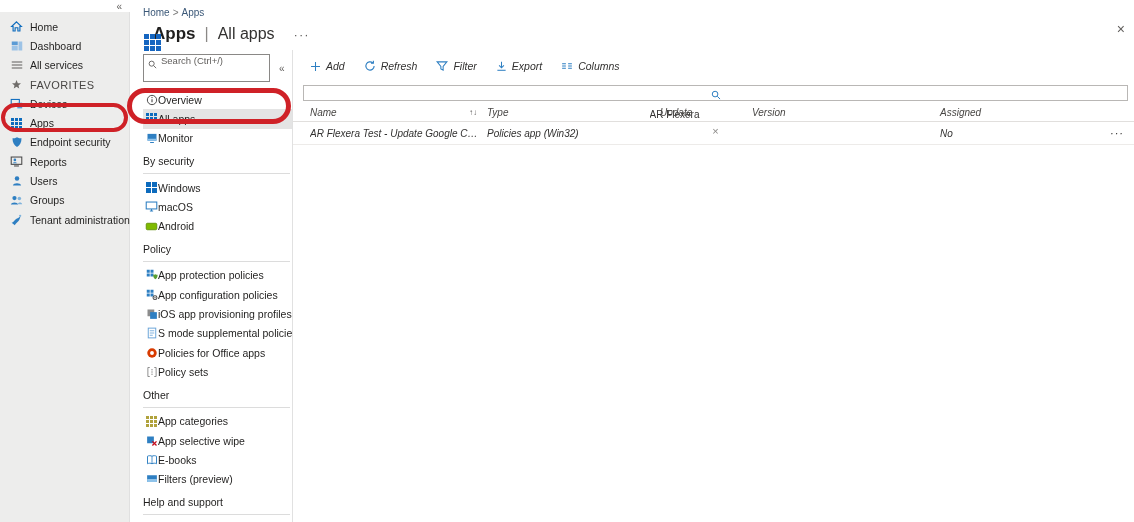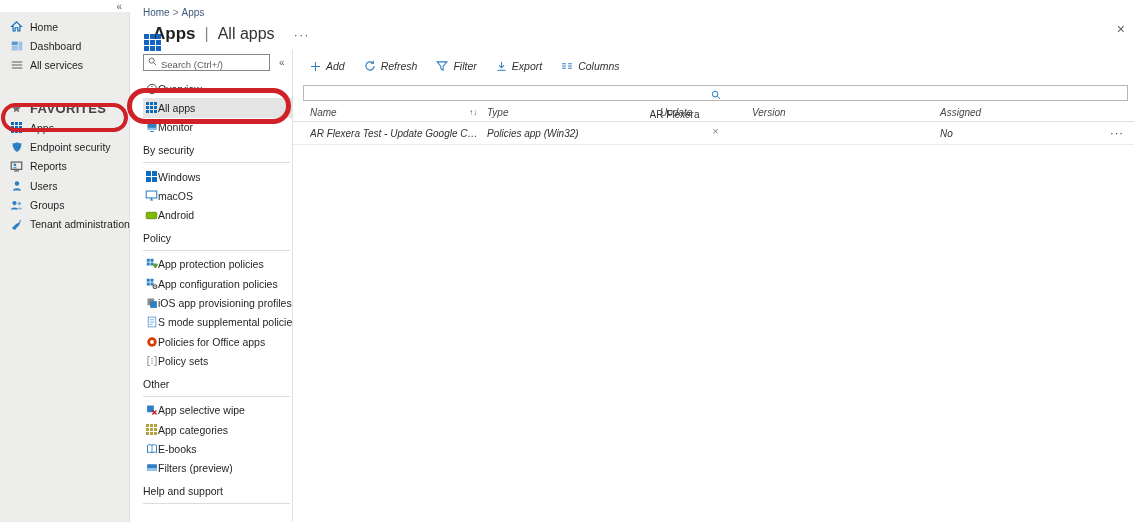--- a/index.html
+++ b/index.html
@@ -5,21 +5,21 @@
   * { margin:0; padding:0; box-sizing:border-box; }
   html,body { background:#fff; }
   body { font-family:"Liberation Sans", sans-serif; color:#252423; }
   #root { position:relative; width:1134px; height:522px; background:#fff; overflow:hidden; }
 
   
   .sidebar { position:absolute; left:0; top:0; width:130px; height:522px; background:#fff; }
   .sidebar-top { height:12px; display:flex; justify-content:flex-end; align-items:center; padding-right:8px; color:#605e5c; font-size:10px; }
   .sidebar-body { background:#ededec; height:510px; padding-top:5px; border-right:1px solid #e0e0e0; }
   .nav-item { display:flex; align-items:center; gap:7px; height:19.3px; padding-left:10px; font-size:10.5px; color:#201f1e; cursor:pointer; white-space:nowrap; }
-  .nav-item.fav { font-size:13px; letter-spacing:.4px; color:#484644; font-weight:bold;margin-top:24px; }
+  .nav-item.fav { font-size:11px; letter-spacing:.4px; color:#484644; font-weight:normal; }
   .ni { width:13px; height:13px; flex:0 0 13px; display:flex; align-items:center; justify-content:center; }
   .ni svg { display:block; }
 
   
   .gi { position:relative; width:11px; height:11px; color:#0d6bbd; }
   .gi::before { content:""; position:absolute; left:0; top:0; width:3px; height:3px; background:currentColor;
     box-shadow:4px 0 0 currentColor,8px 0 0 currentColor,0 4px 0 currentColor,4px 4px 0 currentColor,8px 4px 0 currentColor,0 8px 0 currentColor,4px 8px 0 currentColor,8px 8px 0 currentColor; }
   .gi.olive { color:#b0a23c; }
   .gi-lg { position:relative; width:17px; height:17px; color:#1565c0; }
   .gi-lg::before { content:""; position:absolute; left:0; top:0; width:5px; height:5px; background:currentColor;
@@ -38,21 +38,21 @@
   .titlebar .t-sep { font-size:16px; color:#8a8886; }
   .titlebar .t-sub { font-size:16px; color:#323130; }
   .titlebar .t-more { font-size:13px; color:#605e5c; margin-left:10px; letter-spacing:1px; cursor:pointer; }
   .close-x { position:absolute; top:18px; right:9px; font-size:14px; color:#605e5c; cursor:pointer; line-height:1; }
 
   .panes { flex:1; display:flex; min-height:0; }
 
   
   .blade { width:163px; flex:0 0 163px; border-right:1px solid #e1e1e1; padding:4px 0 0 13px; overflow:hidden; }
   .blade-search-row { display:flex; align-items:center; gap:9px; margin-bottom:8px; }
-  .blade-search { display:flex; align-items:flex-end; gap:4px; width:127px; height:17px; border:1px solid #8a8886; background:#fff; padding:0 4px; }
+  .blade-search { display:flex; align-items:flex-start; gap:4px; width:127px; height:28px; border:1px solid #8a8886; background:#fff; padding:0 4px; }
   .blade-search input { border:none; outline:none; width:100%; font-size:9.5px; color:#323130; font-family:"Liberation Sans",sans-serif; background:transparent; }
   .blade-search input::placeholder { color:#605e5c; }
   .blade-collapse { font-size:10px; color:#605e5c; cursor:pointer; }
   .b-item { display:flex; align-items:center; height:19.3px; padding-left:2px; font-size:10.5px; color:#201f1e; cursor:pointer; white-space:nowrap; }
   .b-item.sel { background:#e4e4e4; }
   .b-sect { margin-top:7px; margin-bottom:2px; }
   .b-sect .st { font-size:10.5px; color:#201f1e; height:16px; }
   .b-sect .rule { border-bottom:1px solid #dcdcdc; width:147px; margin-top:2px; margin-bottom:4px; }
 
   
@@ -116,20 +116,29 @@
       <div class="nav-item fav">
         <span class="ni">
             <svg width="11" height="11" viewBox="0 0 16 16">
               <path d="M8 1.5 9.9 6l4.6.3-3.6 3 1.1 4.5L8 11.3 4 13.8 5.1 9.3 1.5 6.3 6.1 6z" fill="#6f6c69"></path>
             </svg>
           </span>
         <span>FAVORITES</span>
       </div>
       <div class="nav-item">
         <span class="ni">
+            <svg width="13" height="13" viewBox="0 0 16 16">
+              <rect x="1.5" y="3" width="10" height="7" fill="none" stroke="#0d6bbd" stroke-width="1.3"></rect>
+              <rect x="9" y="7" width="6" height="7" fill="#5b9bd5"></rect>
+            </svg>
+          </span>
+        <span>Devices</span>
+      </div>
+      <div class="nav-item">
+        <span class="ni">
             <span class="gi"></span>
           </span>
         <span>Apps</span>
       </div>
       <div class="nav-item">
         <span class="ni">
             <svg width="12" height="12" viewBox="0 0 16 16">
               <path d="M8 1.5c2 1.2 4 1.6 6 1.6 0 5.5-2 9.5-6 11.4-4-1.9-6-5.9-6-11.4 2 0 4-.4 6-1.6z" fill="#2e7fc2"></path>
             </svg>
           </span>
@@ -328,32 +337,32 @@
             </span>
           <span>Policy sets</span>
         </div>
 
         <div class="b-sect">
           <div class="st">Other</div>
           <div class="rule"></div>
         </div>
         <div class="b-item">
           <span class="ni">
+              <span class="gi olive"></span>
+            </span>
+          <span>App categories</span>
+        </div>
+        <div class="b-item">
+          <span class="ni">
               <svg width="12" height="12" viewBox="0 0 16 16">
                 <rect x="1.5" y="2" width="9" height="9" fill="#2e7fc2"></rect>
                 <path d="M8.5 8.5 14 14M14 8.5 8.5 14" stroke="#c50f1f" stroke-width="1.8"></path>
               </svg>
             </span>
           <span>App selective wipe</span>
-        </div>
-        <div class="b-item">
-          <span class="ni">
-              <span class="gi olive"></span>
-            </span>
-          <span>App categories</span>
         </div>
         <div class="b-item">
           <span class="ni">
               <svg width="12" height="12" viewBox="0 0 16 16">
                 <path d="M8 3C6.5 2 3.5 2 2 3v10c1.5-1 4.5-1 6 0 1.5-1 4.5-1 6 0V3c-1.5-1-4.5-1-6 0z" fill="none" stroke="#2e7fc2" stroke-width="1.3"></path>
                 <path d="M8 3v10" stroke="#2e7fc2" stroke-width="1.1"></path>
               </svg>
             </span>
           <span>E-books</span>
         </div>

